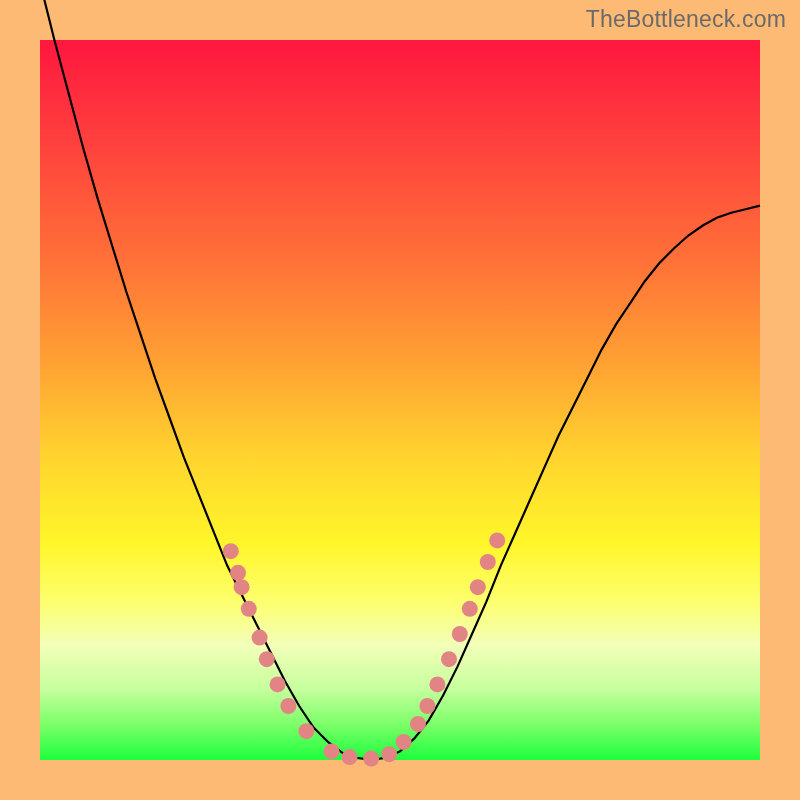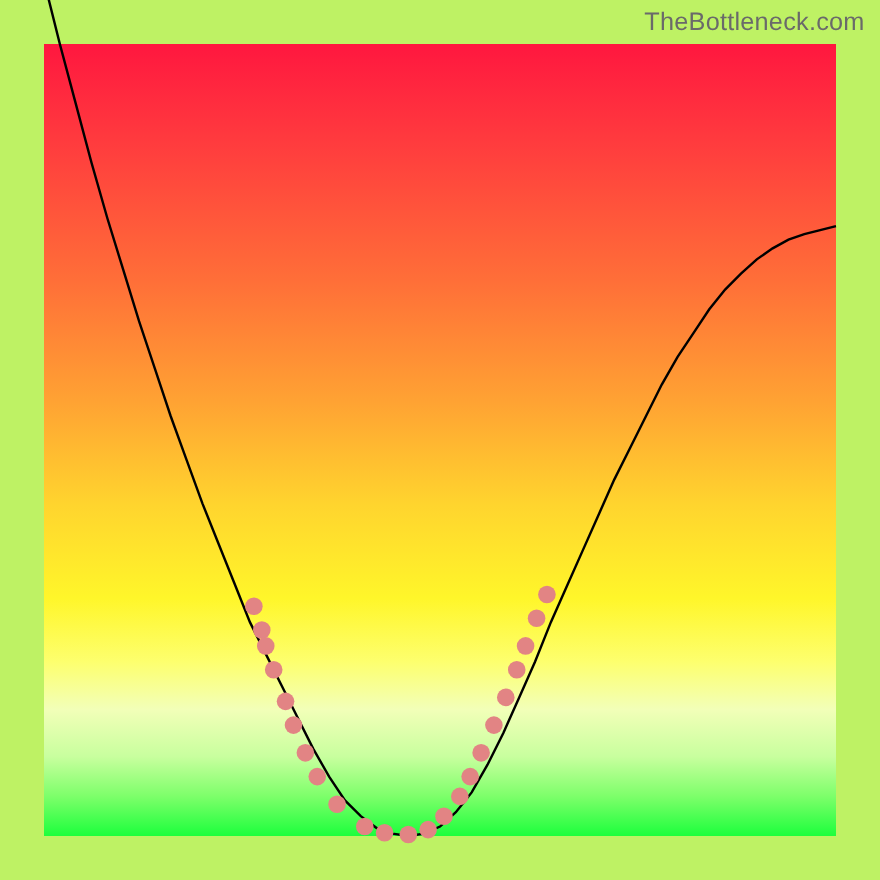--- a/index.html
+++ b/index.html
@@ -8,21 +8,21 @@
     width: 800px;
     height: 800px;
     overflow: hidden;
     background: #000;
     font-family: Arial, Helvetica, sans-serif;
   }
   .stage {
     position: relative;
     width: 800px;
     height: 800px;
-    background: #bef264;
+    background: #fdba74;
   }
   .plot {
     position: absolute;
     left: 40px;
     top: 40px;
     width: 720px;
     height: 720px;
     
     background: linear-gradient(
       to bottom,

